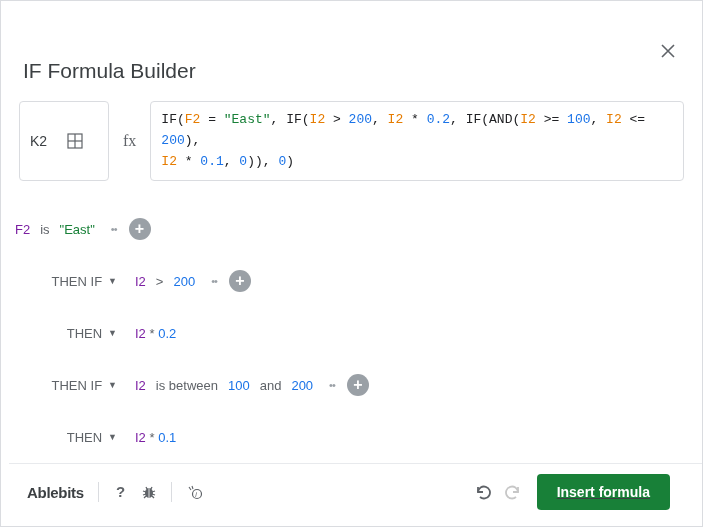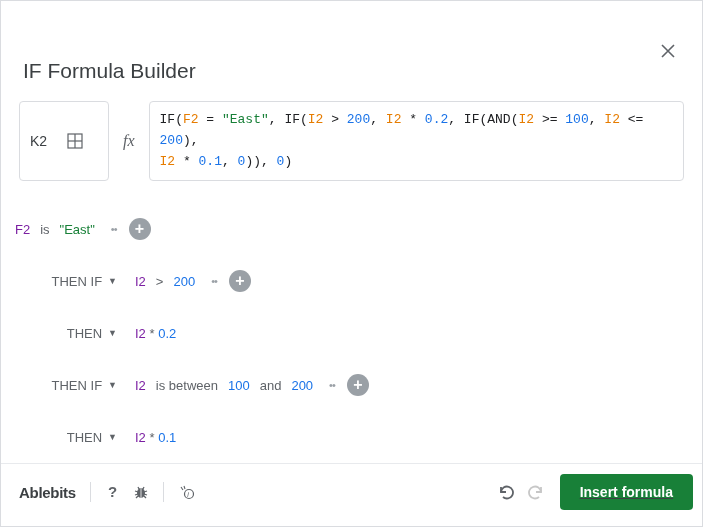--- a/index.html
+++ b/index.html
@@ -4,21 +4,21 @@
 <style>
 * { box-sizing: border-box; margin: 0; padding: 0; }
 body { font-family: Arial, sans-serif; background: #fff; width: 703px; height: 527px; border: 1px solid #dadce0; display: flex; flex-direction: column; color: #3c4043; }
 .header { display: flex; align-items: center; justify-content: space-between; padding: 18px 22px 8px 22px; }
 .title { font-size: 21px; font-weight: 400; color: #3c4043; margin-top: 40px; }
 .close-btn { font-size: 22px; color: #5f6368; cursor: pointer; width: 24px; height: 24px; display: flex; align-items: center; justify-content: center; }
 .formula-bar { display: flex; align-items: stretch; padding: 10px 18px 12px 18px; gap: 10px; }
 .cell-ref-box { display: flex; align-items: center; border: 1px solid #dadce0; border-radius: 4px; padding: 6px 10px; gap: 20px; min-width: 90px; }
 .cell-ref { font-size: 14px; color: #3c4043; }
 .grid-icon { width: 16px; height: 16px; }
-.fx-label { display: flex; align-items: center; font-style: italic; font-family: "Times New Roman", serif; color: #5f6368; font-size: 16px; padding: 0 4px; }
+.fx-label { display: flex; align-items: center; font-family: "Times New Roman", serif; color: #5f6368; font-size: 16px; padding: 0 4px; }
 .formula-box { flex: 1; border: 1px solid #dadce0; border-radius: 4px; padding: 8px 10px; font-family: "Consolas","Courier New",monospace; font-size: 13px; line-height: 1.6; color: #202124; }
 .f-func { color: #202124; }
 .f-cell { color: #e67c00; }
 .f-str { color: #188038; }
 .f-num { color: #1a73e8; }
 .f-op { color: #202124; }
 .rules-area { flex: 1; overflow-y: auto; padding: 10px 14px 10px 14px; position: relative; }
 .rules-area::-webkit-scrollbar { width: 10px; }
 .rules-area::-webkit-scrollbar-thumb { background: #dadce0; border-radius: 5px; }
 .rules-area::-webkit-scrollbar-track { background: transparent; }
@@ -28,21 +28,21 @@
 .rule-label.lvl-2 { padding-left: 20px; }
 .dropdown-caret { font-size: 9px; color: #5f6368; }
 .rule-content { display: flex; align-items: center; gap: 10px; }
 .tok-cell { color: #7b1fa2; font-weight: 400; }
 .tok-op { color: #5f6368; }
 .tok-str-quote { color: #188038; }
 .tok-str { color: #188038; }
 .tok-num { color: #1a73e8; }
 .dots { color: #9aa0a6; letter-spacing: -1px; font-size: 11px; margin-left: 6px; margin-right: 2px; }
 .add-btn { width: 22px; height: 22px; border-radius: 50%; background: #9aa0a6; color: #fff; display: flex; align-items: center; justify-content: center; font-size: 16px; font-weight: bold; cursor: pointer; }
-.footer { display: flex; align-items: center; justify-content: space-between; padding: 10px 9px 16px 18px; border-top: 1px solid #e8eaed; }
+.footer { display: flex; align-items: center; justify-content: space-between; padding: 10px 32px 16px 18px; border-top: 1px solid #e8eaed; margin-left: 8px; }
 .footer-left { display: flex; align-items: center; gap: 14px; }
 .brand { font-weight: 700; font-size: 15px; color: #3c4043; letter-spacing: -0.3px; }
 .vdiv { width: 1px; height: 20px; background: #dadce0; }
 .footer-icon { color: #5f6368; cursor: pointer; display: flex; align-items: center; }
 .footer-right { display: flex; align-items: center; gap: 14px; text-decoration: underline; }
 .undo-redo { color: #5f6368; }
 .undo-redo.disabled { color: #c7c7c7; }
 .insert-btn { background: #188038; color: #fff; border: none; border-radius: 4px; padding: 10px 20px; font-size: 14px; font-weight: 600; cursor: pointer; }
 svg { display: block; }
 </style>

